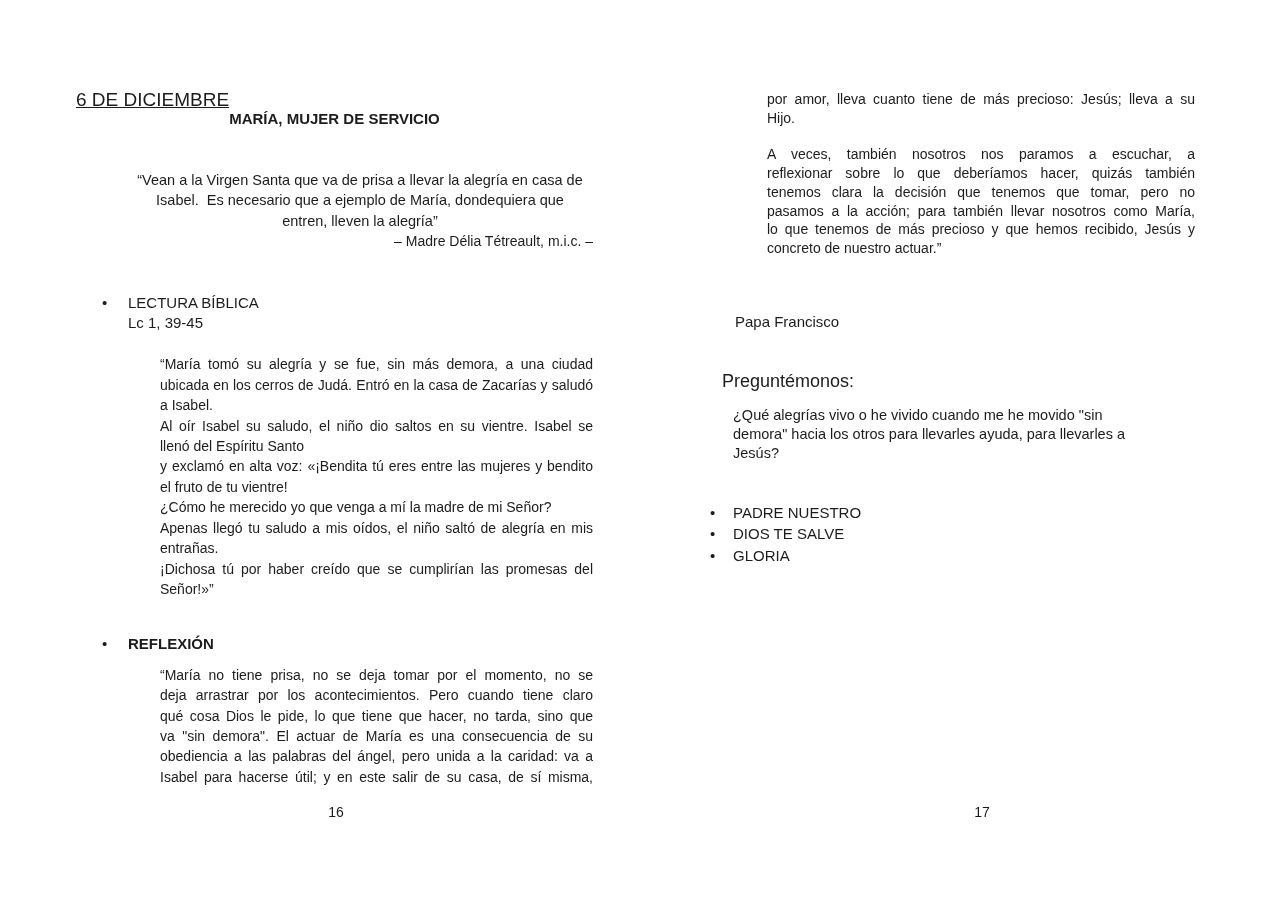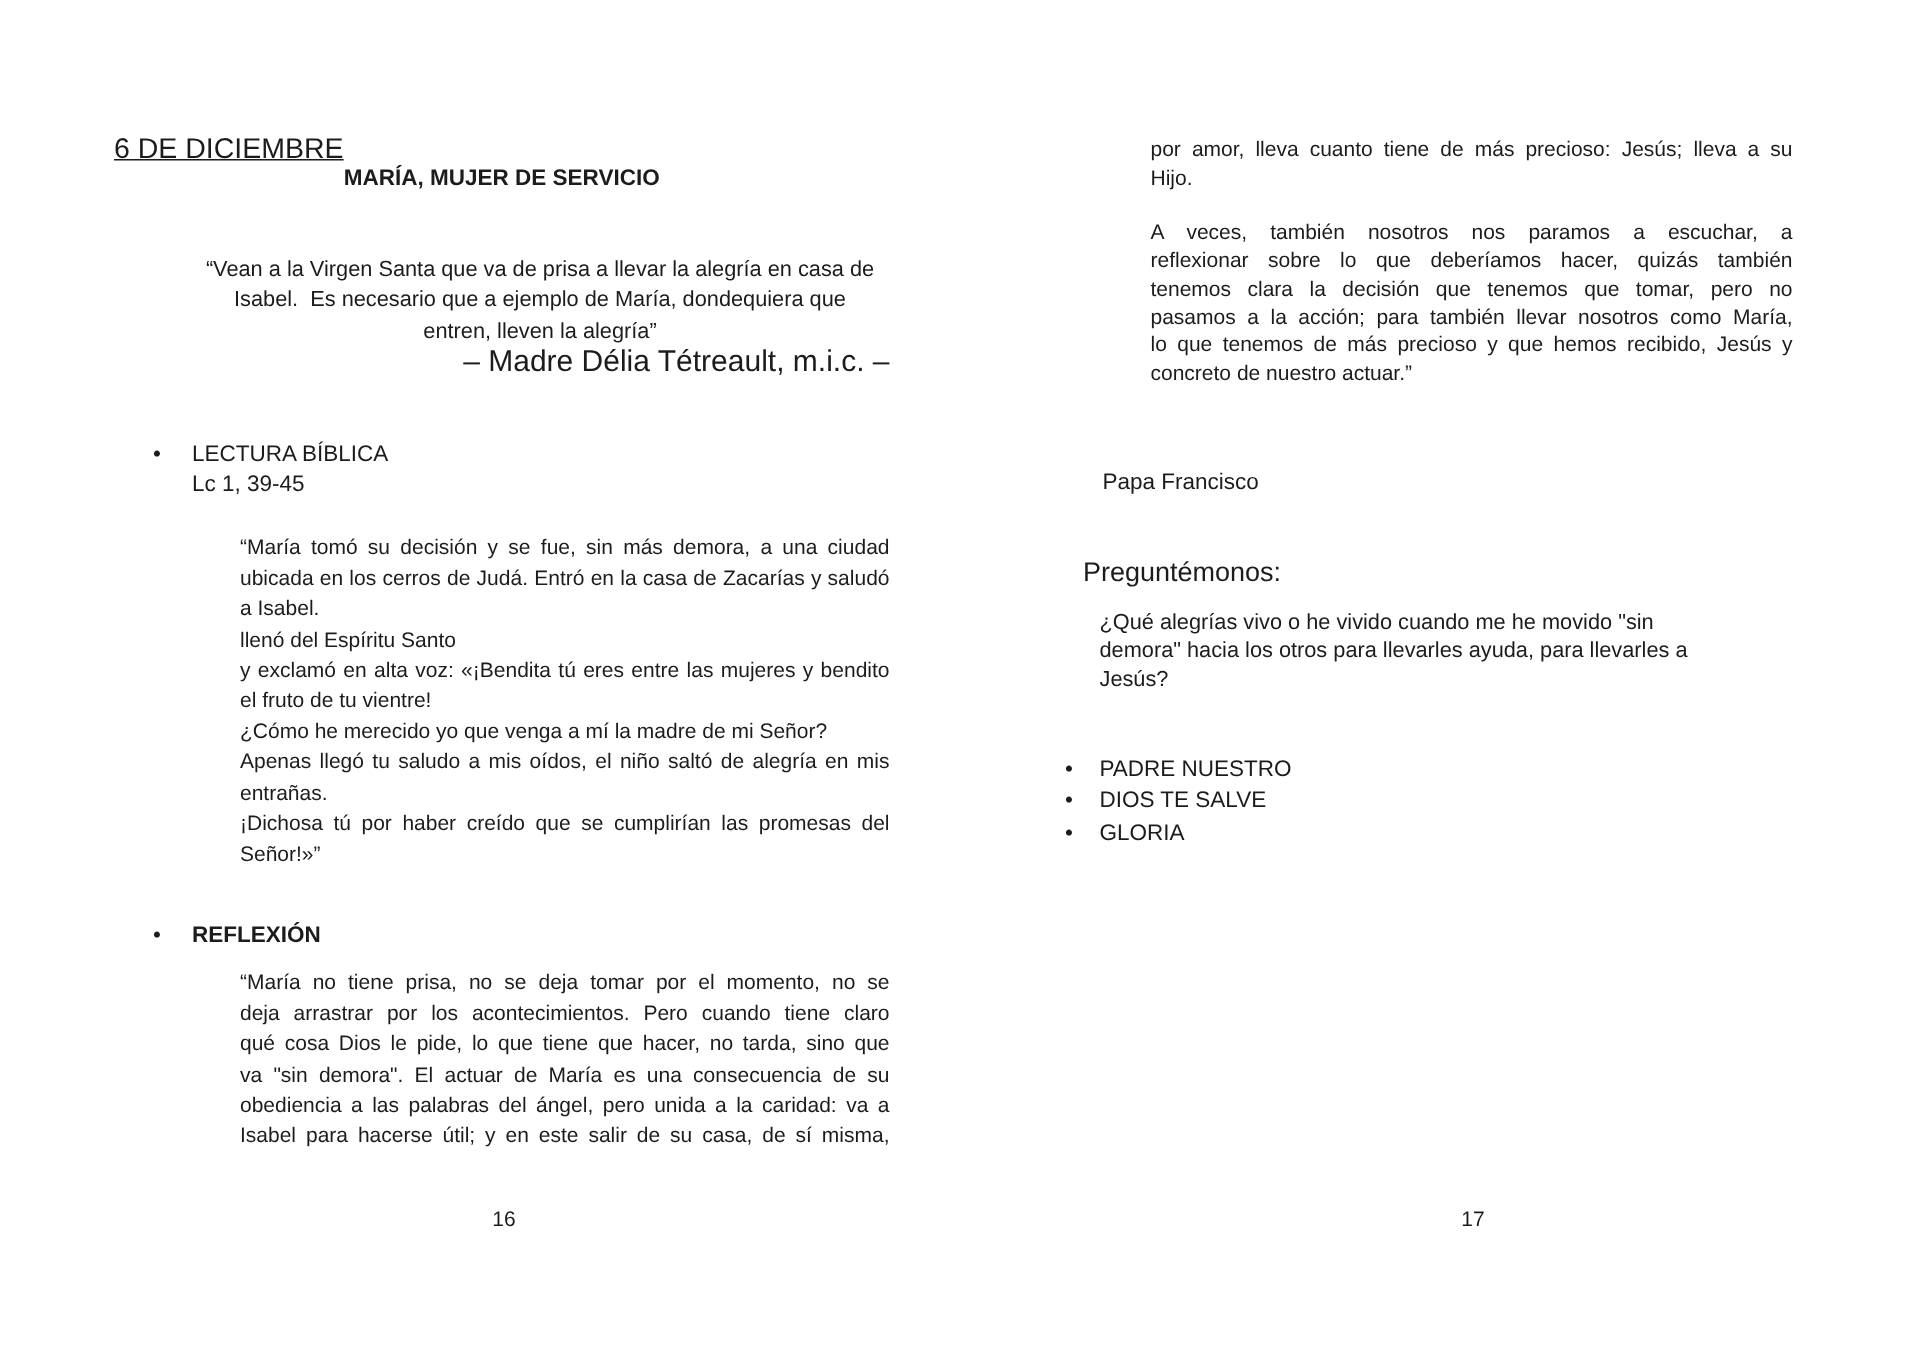--- a/index.html
+++ b/index.html
@@ -39,21 +39,21 @@
     width: 512px;
     text-align: center;
     white-space: pre-wrap;
     font-size: 14.5px;
     line-height: 20.4px;
   }
   .epigraph-attr {
     margin-left: 52px;
     width: 465px;
     text-align: right;
-    font-size: 20px;
+    font-size: 14px;
     line-height: 20.4px;
   }
   .brow {
     display: flex;
     margin-left: 26px;
     font-size: 15px;
     line-height: 20.4px;
   }
   .brow .bdot { width: 26px; }
   #lectura-row  { margin-top: 41px; }
@@ -137,23 +137,24 @@
 
   <div class="brow" id="lectura-row">
     <span class="bdot">•</span>
     <span class="btext">
       <span class="btitle" style="display:block">LECTURA BÍBLICA</span>
       <span style="display:block">Lc 1, 39-45</span>
     </span>
   </div>
 
   <div class="body-lines" id="lectura-body">
-      <div class="jl full">“María tomó su decisión y se fue, sin más demora, a una ciudad</div>
+      <div class="jl full">“María tomó su alegría y se fue, sin más demora, a una ciudad</div>
       <div class="jl full">ubicada en los cerros de Judá. Entró en la casa de Zacarías y saludó</div>
       <div class="jl">a Isabel.</div>
+      <div class="jl full">Al oír Isabel su saludo, el niño dio saltos en su vientre. Isabel se</div>
       <div class="jl">llenó del Espíritu Santo</div>
       <div class="jl full">y exclamó en alta voz: «¡Bendita tú eres entre las mujeres y bendito</div>
       <div class="jl">el fruto de tu vientre!</div>
       <div class="jl">¿Cómo he merecido yo que venga a mí la madre de mi Señor?</div>
       <div class="jl full">Apenas llegó tu saludo a mis oídos, el niño saltó de alegría en mis</div>
       <div class="jl">entrañas.</div>
       <div class="jl full">¡Dichosa tú por haber creído que se cumplirían las promesas del</div>
       <div class="jl">Señor!»”</div>
     </div>
 

